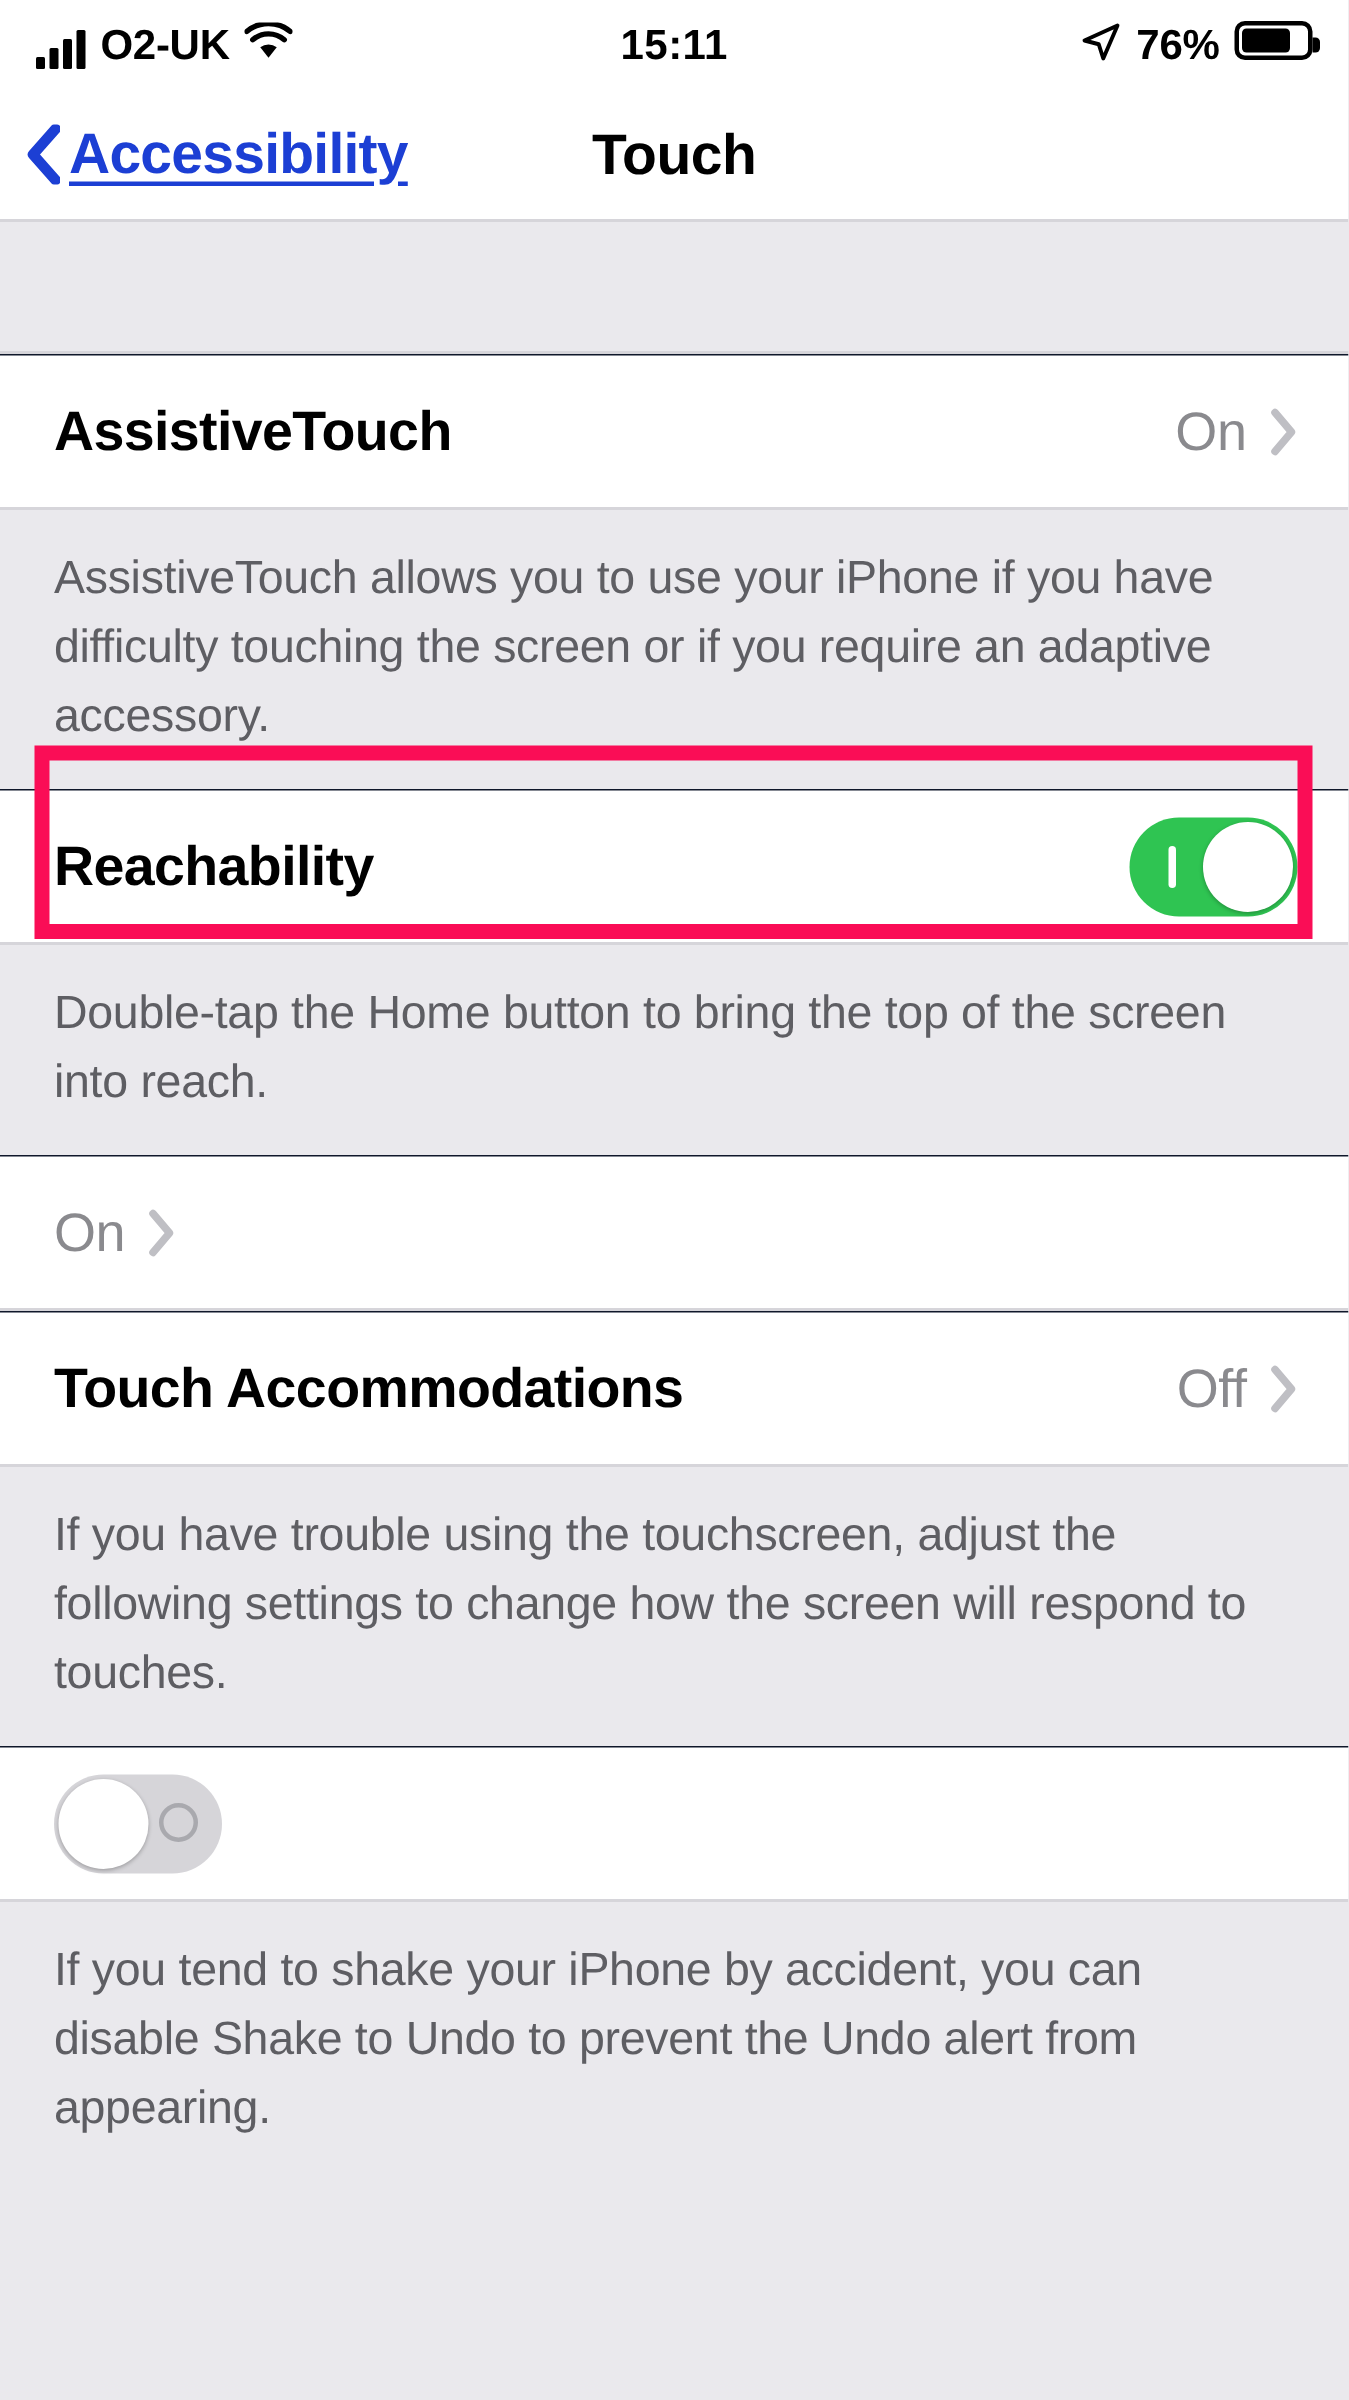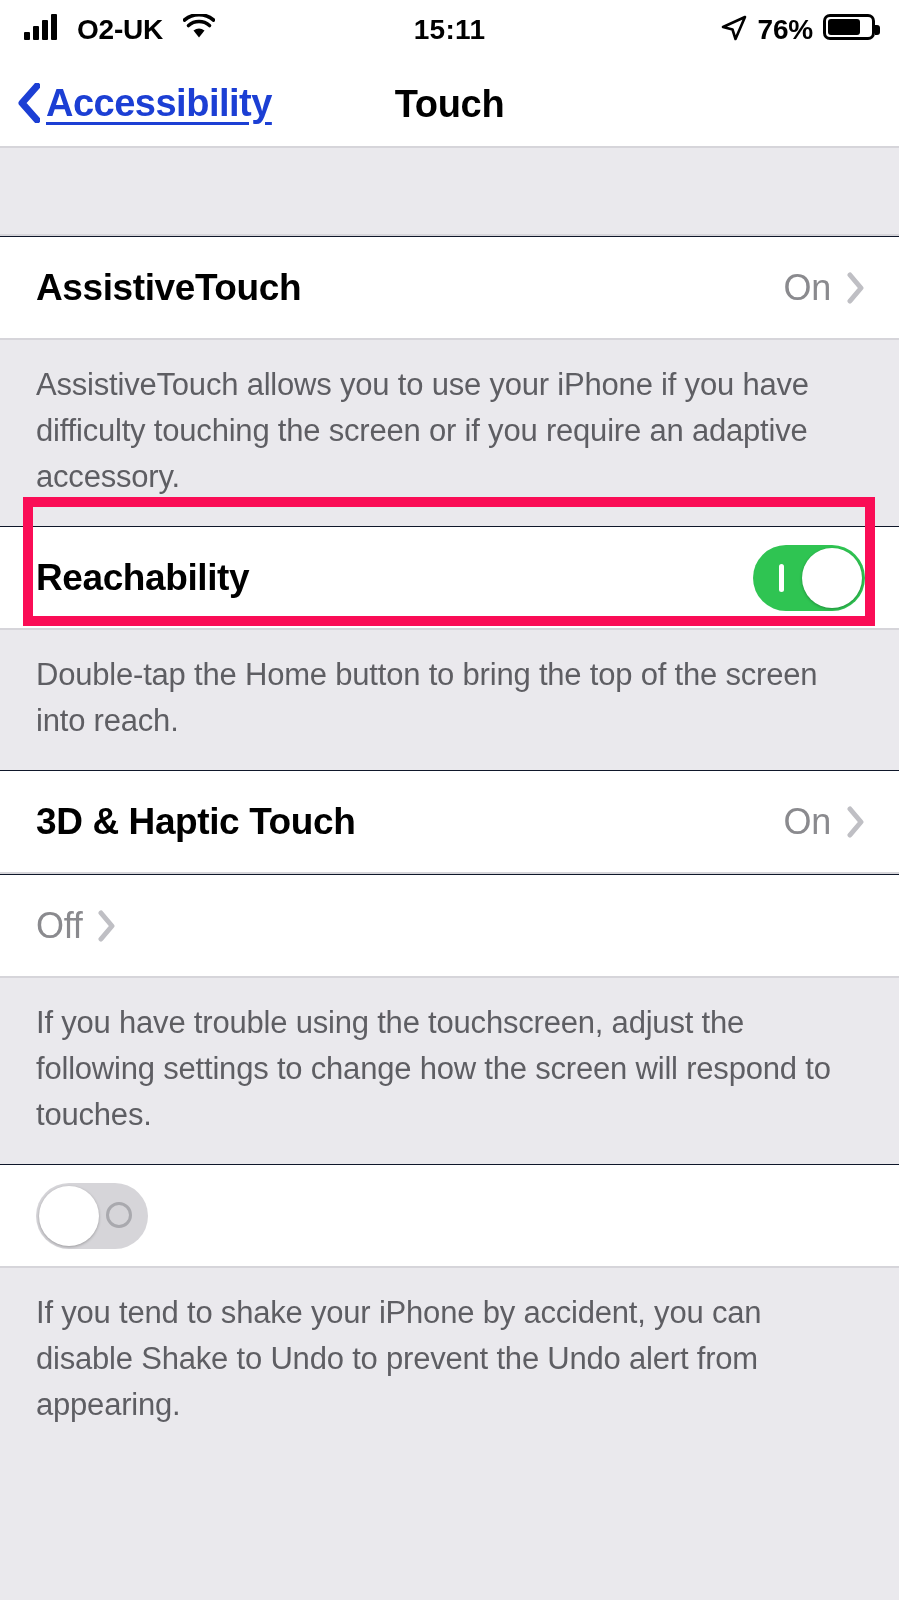--- a/index.html
+++ b/index.html
@@ -11,21 +11,21 @@
   }
   .screen { position: relative; width: 899px; height: 1600px; background: #EAE9ED; }
 
   
   .statusbar {
     height: 60px; background: #FFFFFF;
     display: flex; align-items: center;
     padding: 0 24px;
     position: relative;
   }
-  .sb-left { display: flex; align-items: flex-start; gap: 20px; }
+  .sb-left { display: flex; align-items: flex-end; gap: 10px; }
   .sb-center {
     position: absolute; left: 0; right: 0; top: 0; height: 60px;
     display: flex; align-items: center; justify-content: center;
     pointer-events: none;
   }
   .sb-clock { font-size: 28px; font-weight: bold; color: #000; letter-spacing: 0.3px; }
   .sb-right {
     margin-left: auto; display: flex; gap: 10px;
     position: relative; z-index: 2;
   }
@@ -201,32 +201,32 @@
         <span class="row-title">Reachability</span>
         <span class="toggle on">
           <span class="mark"></span>
           <span class="knob"></span>
         </span>
       </div>
     </div>
     <div class="footer-text">Double-tap the Home button to bring the top of the screen into reach.</div>
 
     <div class="row">
-      <span class="row-title">3D &amp; Haptic Touch</span>
       <span class="row-right">
         <span class="row-value">On</span>
         <span class="chev-right">
           <svg width="18" height="32" viewBox="0 0 18 32">
             <path d="M3 3 L14 16 L3 29" fill="none" stroke="#BFBFC4" stroke-width="5" stroke-linecap="round" stroke-linejoin="round"></path>
           </svg>
         </span>
       </span>
     </div>
 
     <div class="row">
+      <span class="row-title">Touch Accommodations</span>
       <span class="row-right">
         <span class="row-value">Off</span>
         <span class="chev-right">
           <svg width="18" height="32" viewBox="0 0 18 32">
             <path d="M3 3 L14 16 L3 29" fill="none" stroke="#BFBFC4" stroke-width="5" stroke-linecap="round" stroke-linejoin="round"></path>
           </svg>
         </span>
       </span>
     </div>
     <div class="footer-text">If you have trouble using the touchscreen, adjust the following settings to change how the screen will respond to touches.</div>

